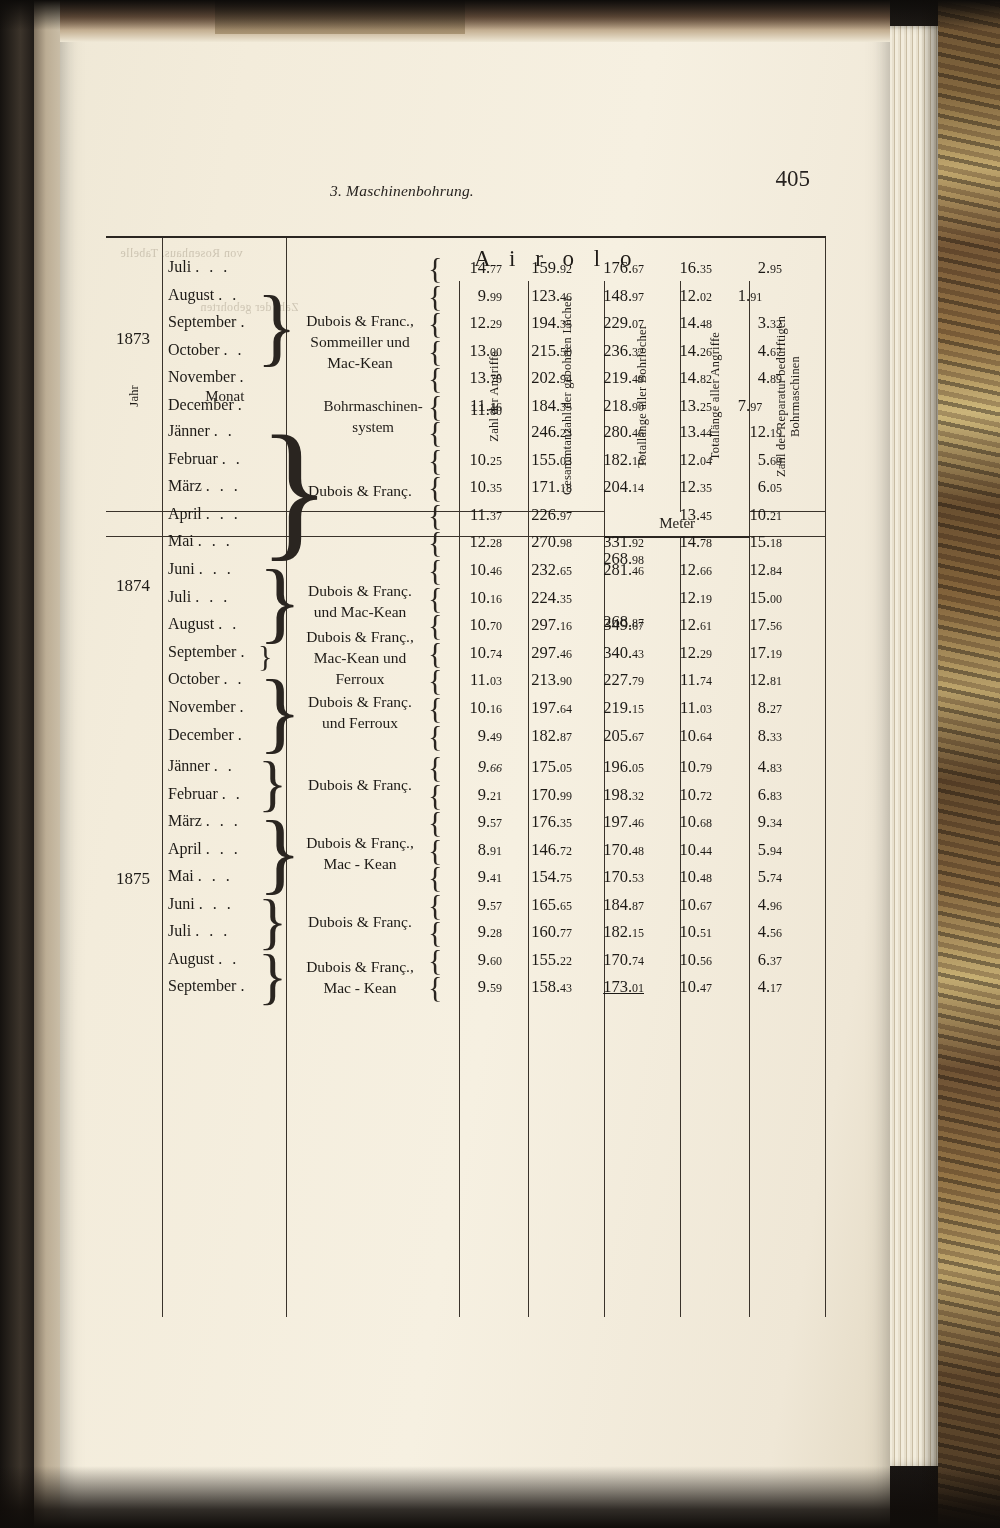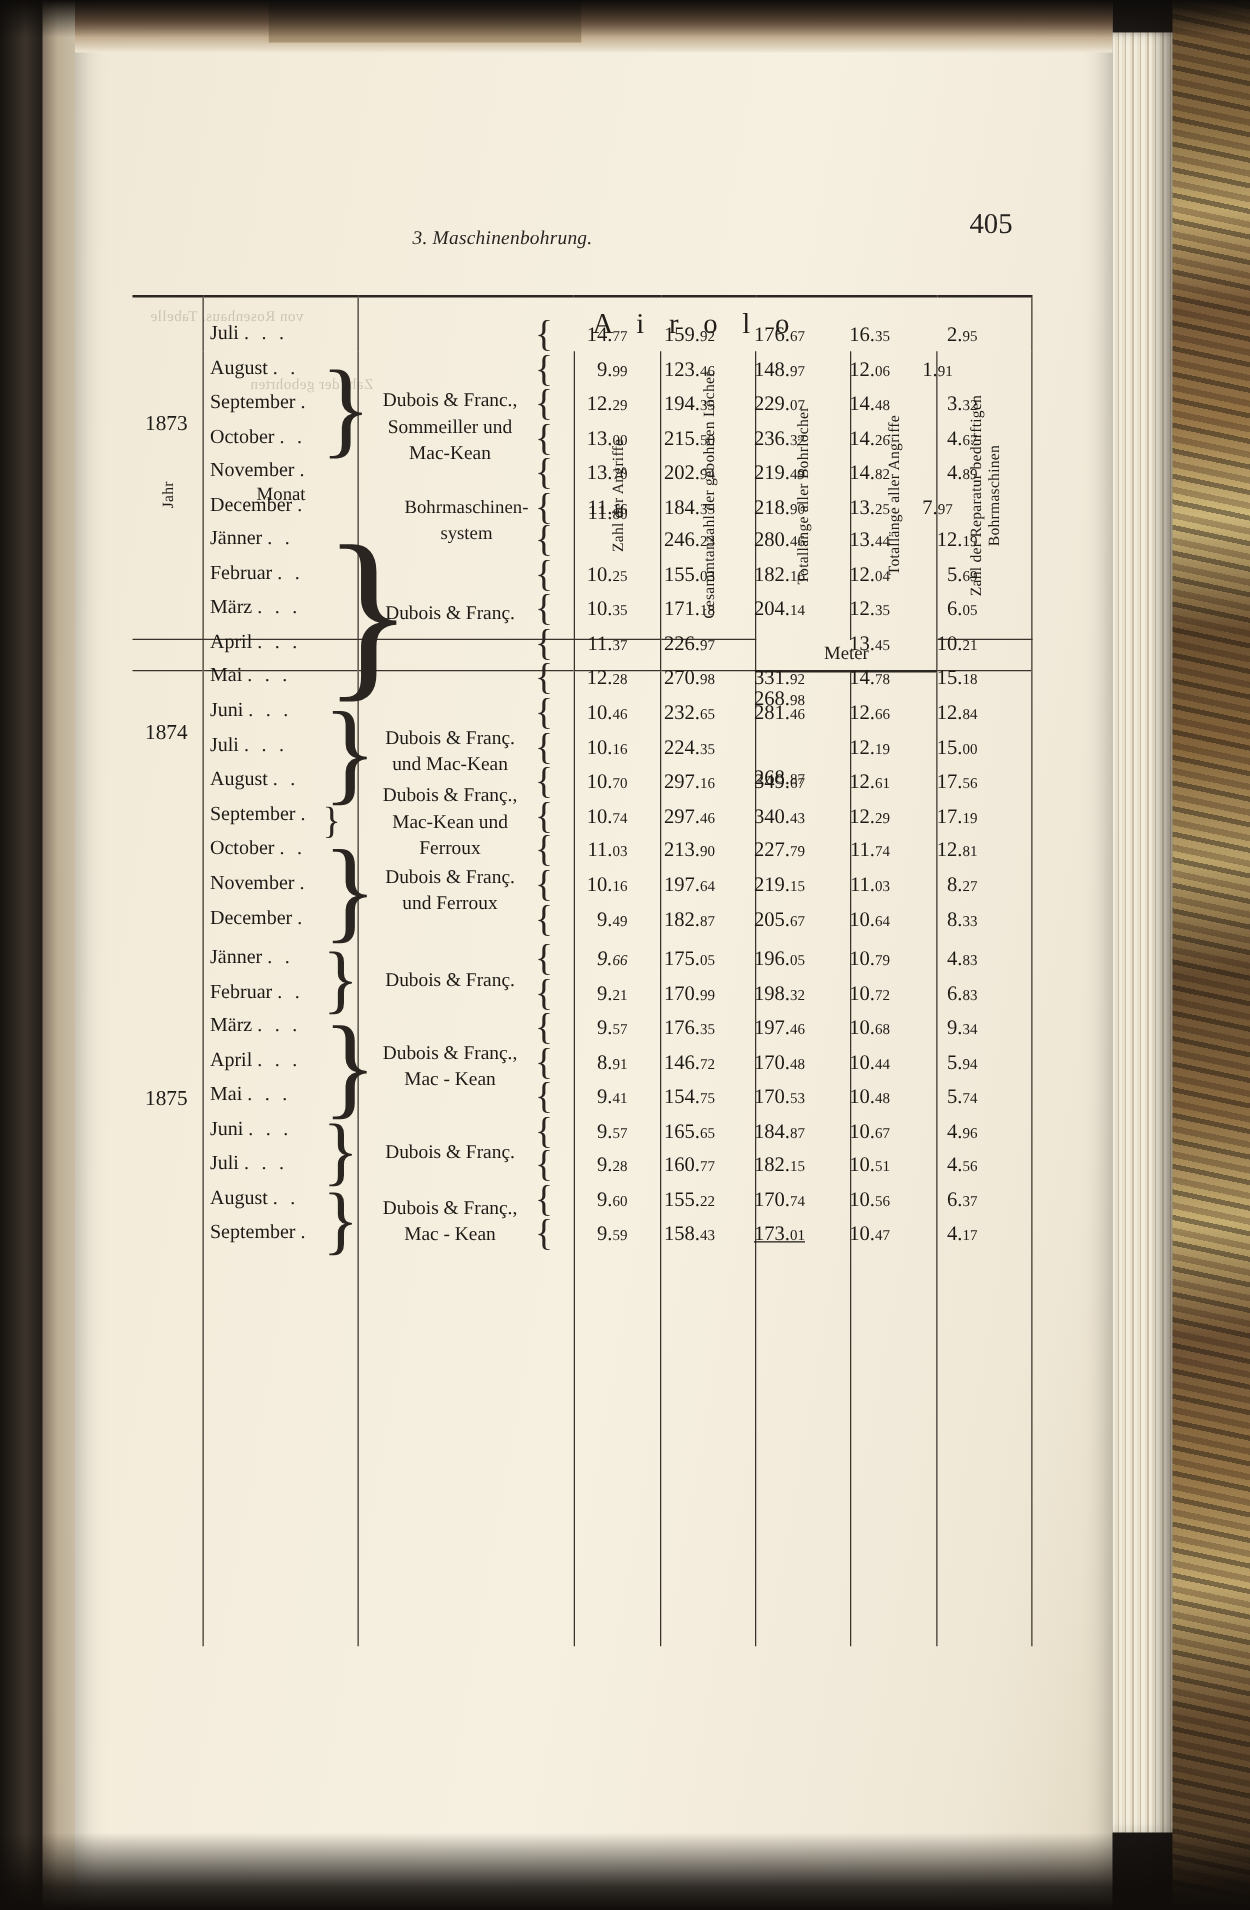--- a/index.html
+++ b/index.html
@@ -346,21 +346,21 @@
       <div class="cell right" style="left: 336px; top: 258px; width: 60px;"><span class="num">14.<span class="dec">77</span></span></div>
       <div class="cell right" style="left: 402px; top: 258px; width: 64px;"><span class="num">159.<span class="dec">92</span></span></div>
       <div class="cell right" style="left: 474px; top: 258px; width: 64px;"><span class="num">176.<span class="dec">67</span></span></div>
       <div class="cell right" style="left: 546px; top: 258px; width: 60px;"><span class="num">16.<span class="dec">35</span></span></div>
       <div class="cell right" style="left: 612px; top: 258px; width: 64px;"><span class="num">2.<span class="dec">95</span></span></div>
       <div class="cell " style="left: 322px; top: 253px; width: 14px;"><span class="brace">{</span></div>
       <div class="cell " style="left: 62px; top: 285.5px; width: 108px;"><span class="monat">August <span class="dots">.  .</span></span></div>
       <div class="cell right" style="left: 336px; top: 285.5px; width: 60px;"><span class="num">9.<span class="dec">99</span></span></div>
       <div class="cell right" style="left: 402px; top: 285.5px; width: 64px;"><span class="num">123.<span class="dec">46</span></span></div>
       <div class="cell right" style="left: 474px; top: 285.5px; width: 64px;"><span class="num">148.<span class="dec">97</span></span></div>
-      <div class="cell right" style="left: 546px; top: 285.5px; width: 60px;"><span class="num">12.<span class="dec">06</span></span></div>
+      <div class="cell right" style="left: 546px; top: 285.5px; width: 60px;"><span class="num">12.<span class="dec">02</span></span></div>
       <div class="cell right" style="left: 612px; top: 285.5px; width: 64px; text-align: center;"><span class="num">1.<span class="dec">91</span></span></div>
       <div class="cell " style="left: 322px; top: 280.5px; width: 14px;"><span class="brace">{</span></div>
       <div class="cell " style="left: 62px; top: 313px; width: 108px;"><span class="monat">September <span class="dots">.</span></span></div>
       <div class="cell right" style="left: 336px; top: 313px; width: 60px;"><span class="num">12.<span class="dec">29</span></span></div>
       <div class="cell right" style="left: 402px; top: 313px; width: 64px;"><span class="num">194.<span class="dec">35</span></span></div>
       <div class="cell right" style="left: 474px; top: 313px; width: 64px;"><span class="num">229.<span class="dec">07</span></span></div>
       <div class="cell right" style="left: 546px; top: 313px; width: 60px;"><span class="num">14.<span class="dec">48</span></span></div>
       <div class="cell right" style="left: 612px; top: 313px; width: 64px;"><span class="num">3.<span class="dec">32</span></span></div>
       <div class="cell " style="left: 322px; top: 308px; width: 14px;"><span class="brace">{</span></div>
       <div class="cell " style="left: 62px; top: 340.5px; width: 108px;"><span class="monat">October <span class="dots">.  .</span></span></div>

